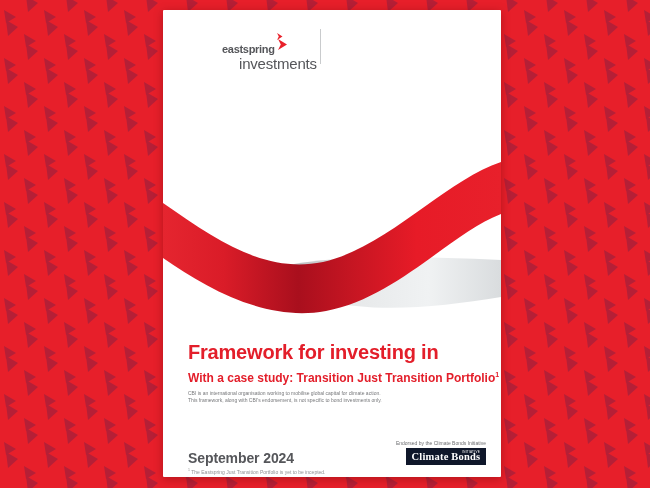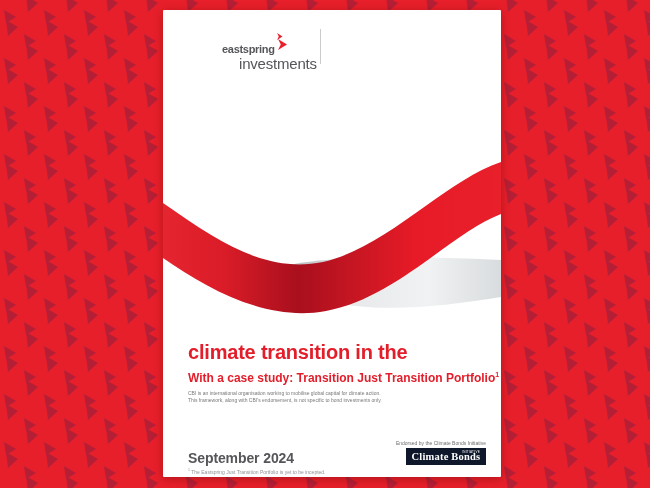--- a/index.html
+++ b/index.html
@@ -112,21 +112,21 @@
         <svg class="es-arrows" width="14" height="18" viewBox="0 0 14 18">
           <polygon points="2,0 7.5,3.5 2,7 3.8,3.5" fill="#e8212b"></polygon>
           <polygon points="3,6 12,11.5 3,17 5.8,11.5" fill="#e8212b"></polygon>
         </svg>
         <span class="es-word2">investments</span>
       </div>
       <div class="logo-divider"></div>
     </div>
 
     <div class="title-block">
-      <div class="title-line">climate transition in the</div>
+      <div class="title-line">Framework for investing in</div>
       <div class="subtitle"><span>With a case study: Transition Just Transition Portfolio</span><sup>1</sup></div>
       <div class="notes">
         <div class="note-line">CBI is an international organisation working to mobilise global capital for climate action.</div>
         <div class="note-line">This framework, along with CBI's endorsement, is not specific to bond investments only.</div>
       </div>
     </div>
 
     <div class="date">September 2024</div>
     <div class="endorse">Endorsed by the Climate Bonds Initiative</div>
     <div class="cb-badge">

